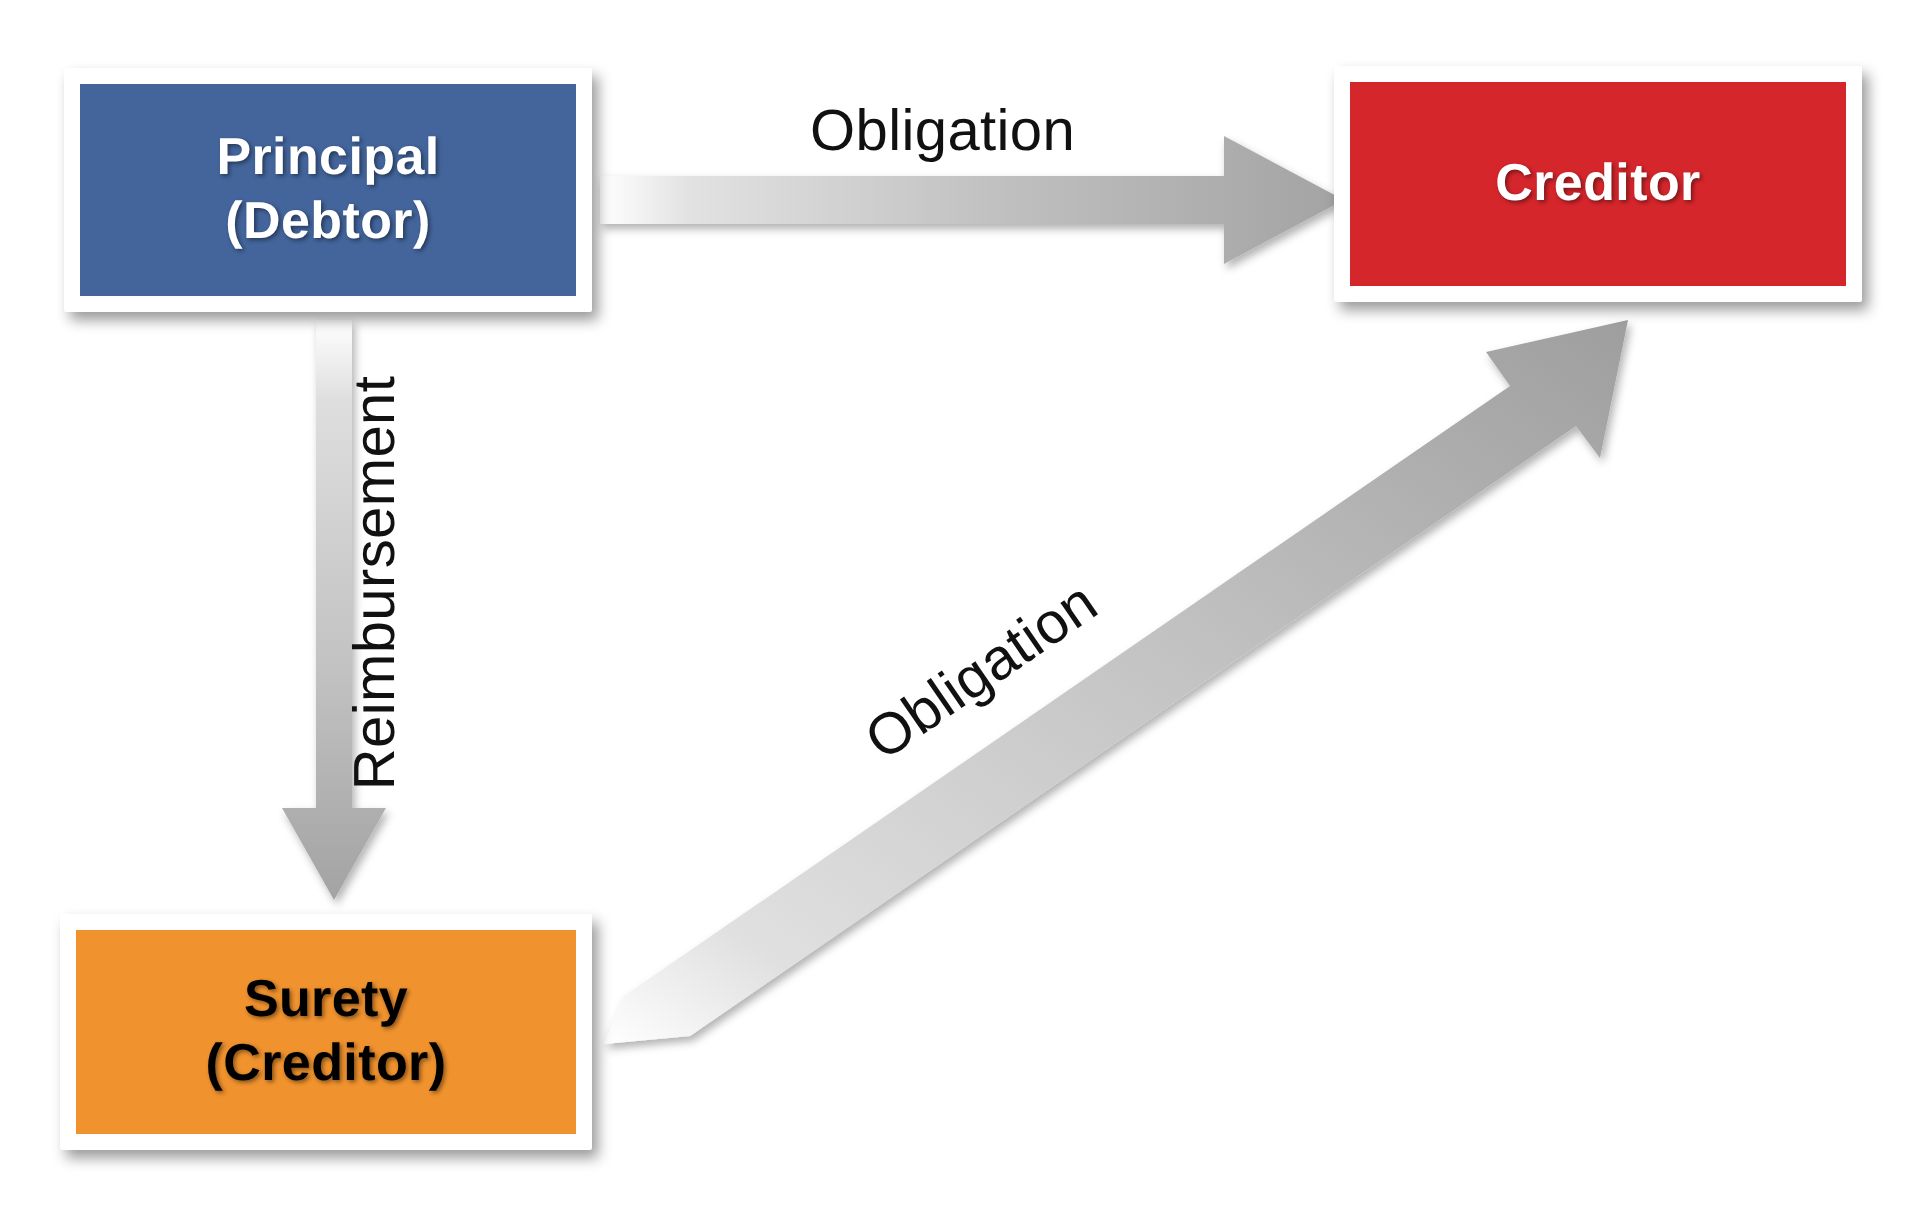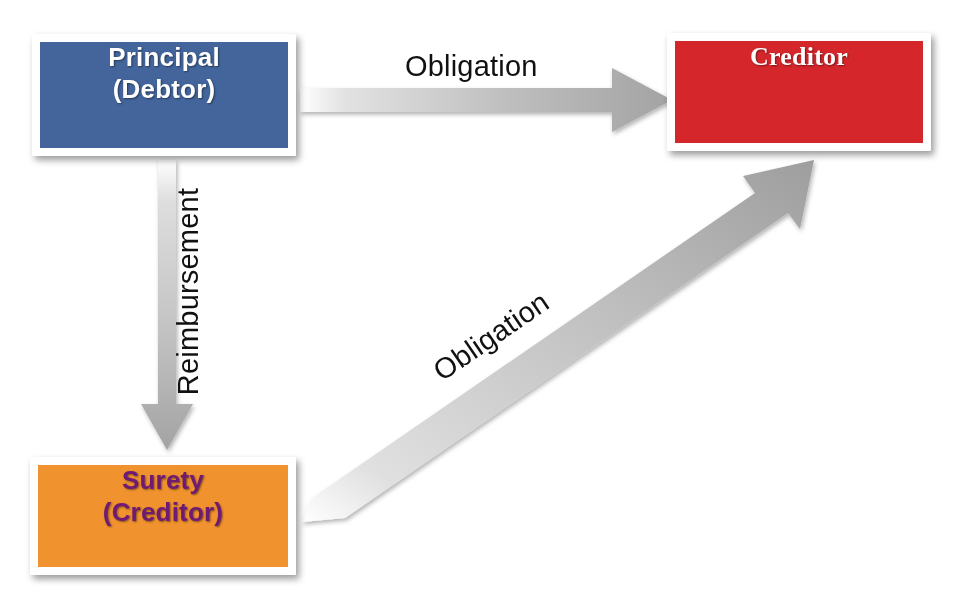--- a/index.html
+++ b/index.html
@@ -34,39 +34,40 @@
     border-radius: 1px;
     box-shadow: 3px 4px 7px rgba(0,0,0,0.40);
   }
   .node-inner {
     width: 100%;
     height: 100%;
     box-sizing: border-box;
     display: flex;
     flex-direction: column;
     align-items: center;
+    justify-content: center;
     color: #ffffff;
     font-weight: bold;
     font-size: 26px;
     line-height: 1.22;
     text-align: center;
     text-shadow: 1px 1px 2px rgba(0,0,0,0.45);
     letter-spacing: 0.2px;
   }
   .node-line { display: block; white-space: nowrap; }
 
   #node-principal {
     left: 32px; top: 34px; width: 264px; height: 122px;
   }
   #node-principal .node-inner { background: #43659C; }
 
   #node-creditor {
     left: 667px; top: 33px; width: 264px; height: 118px;
   }
-  #node-creditor .node-inner { background: #D5262C; font-family: Liberation Serif, serif; }
+  #node-creditor .node-inner { background: #D5262C; }
 
   #node-surety {
     left: 30px; top: 457px; width: 266px; height: 118px;
   }
   #node-surety .node-inner { background: #F0922E; }
 
   
   .edge-label {
     position: absolute;
     color: #111111;
@@ -142,21 +143,21 @@
     </div>
   </div>
 
   <div class="node" id="node-creditor">
     <div class="node-inner" style="background: rgb(213, 38, 44); color: rgb(255, 255, 255);">
       <span class="node-line">Creditor</span>
     </div>
   </div>
 
   <div class="node" id="node-surety">
-    <div class="node-inner" style="background: rgb(240, 146, 46); color: #701a75;">
+    <div class="node-inner" style="background: rgb(240, 146, 46); color: #000000;">
       <span class="node-line">Surety</span>
       <span class="node-line">(Creditor)</span>
     </div>
   </div>
 
   <div class="edge-label" id="label-obligation-top">Obligation</div>
 
   <div class="edge-label" id="label-reimbursement">Reimbursement</div>
 
   <div class="edge-label" id="label-obligation-diagonal">Obligation</div>

